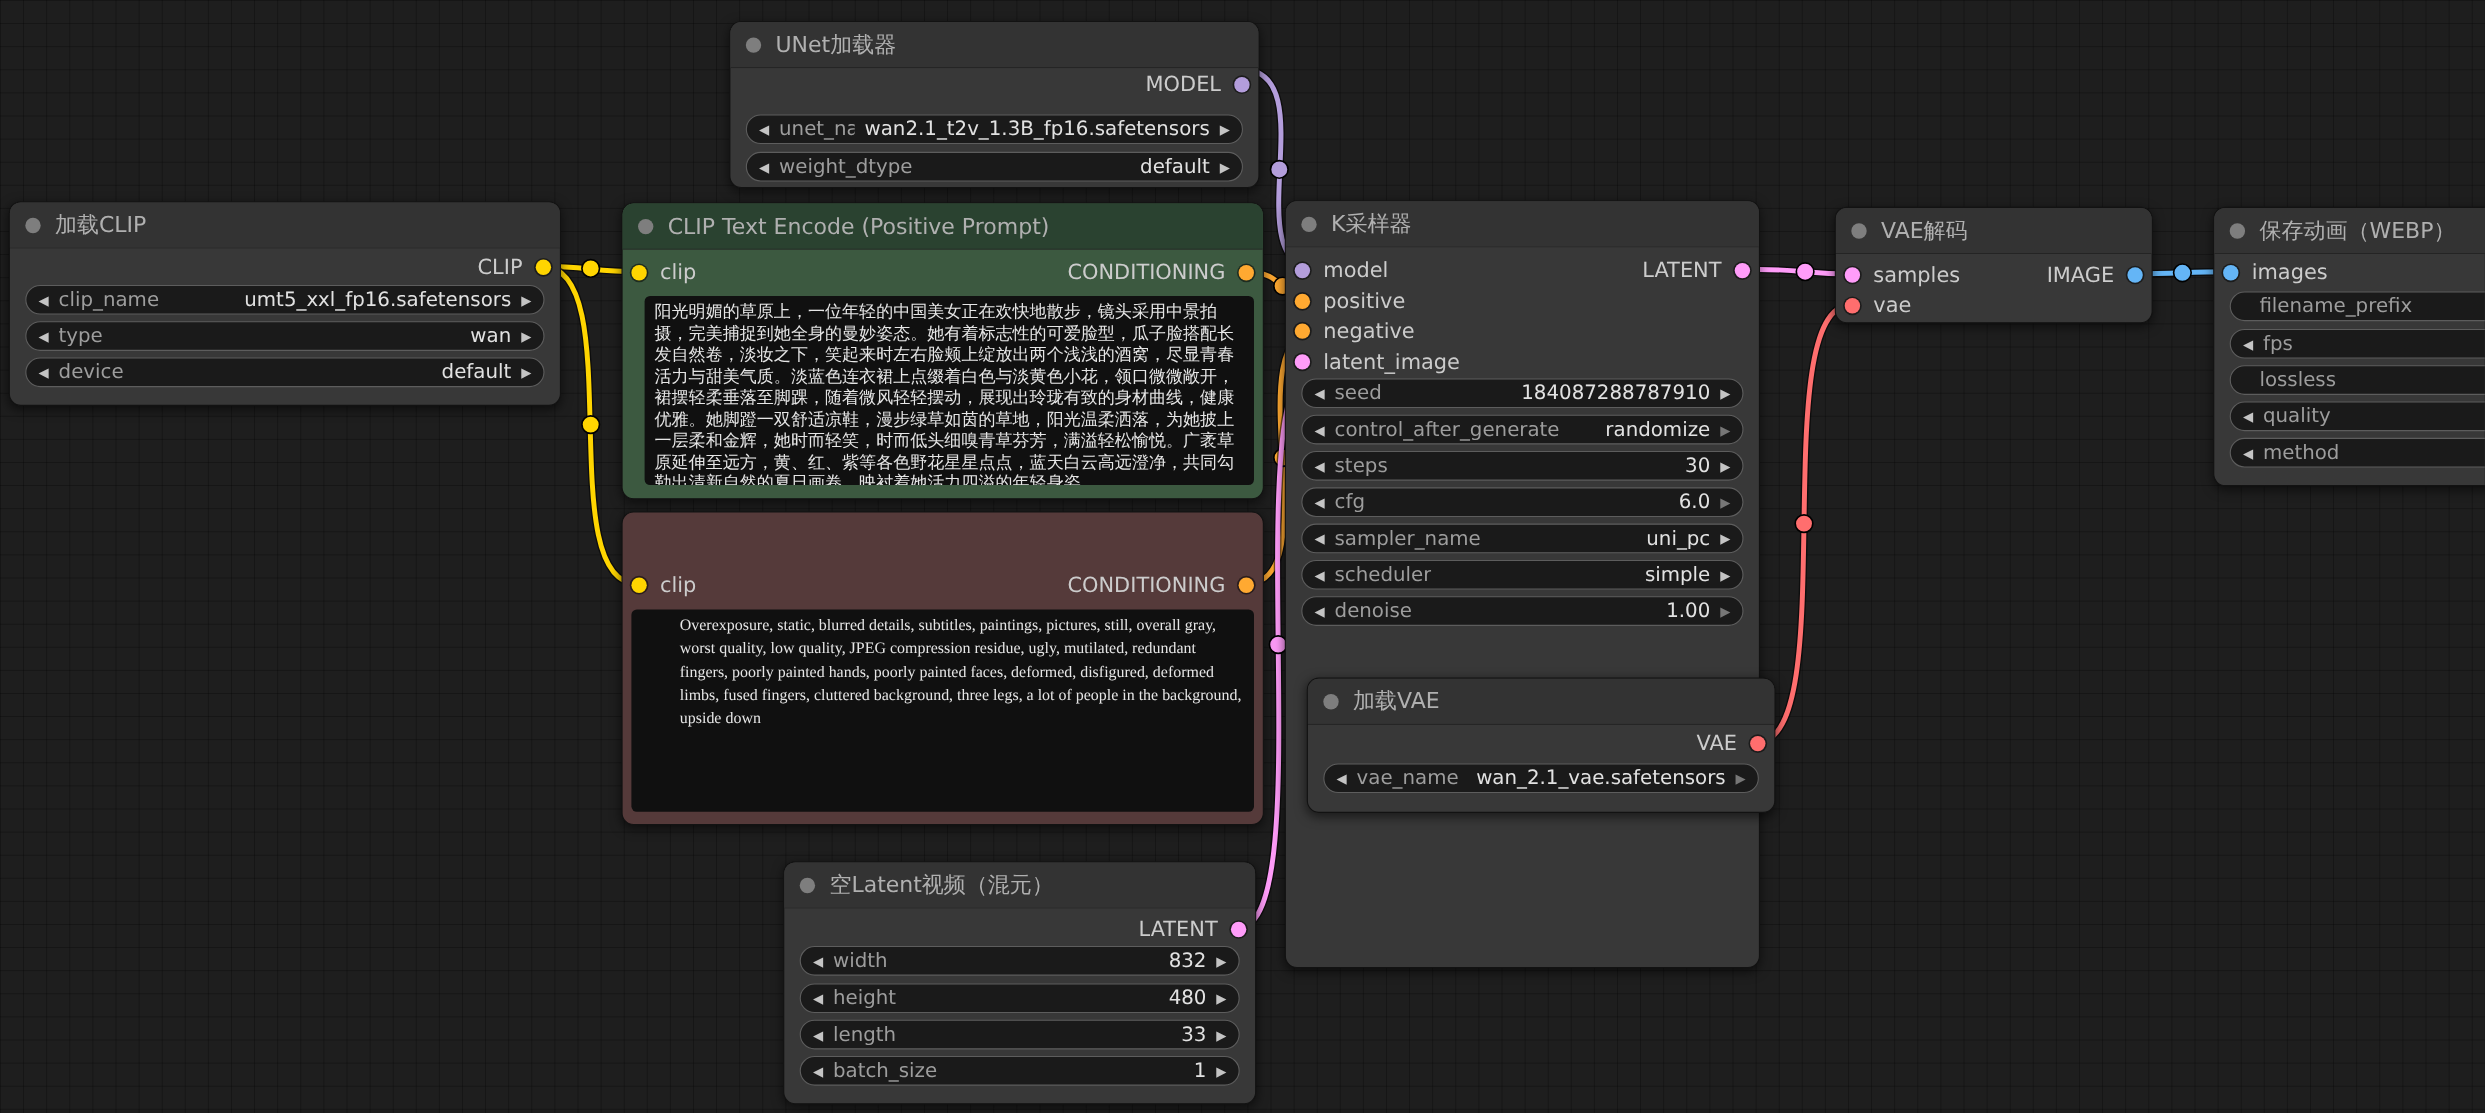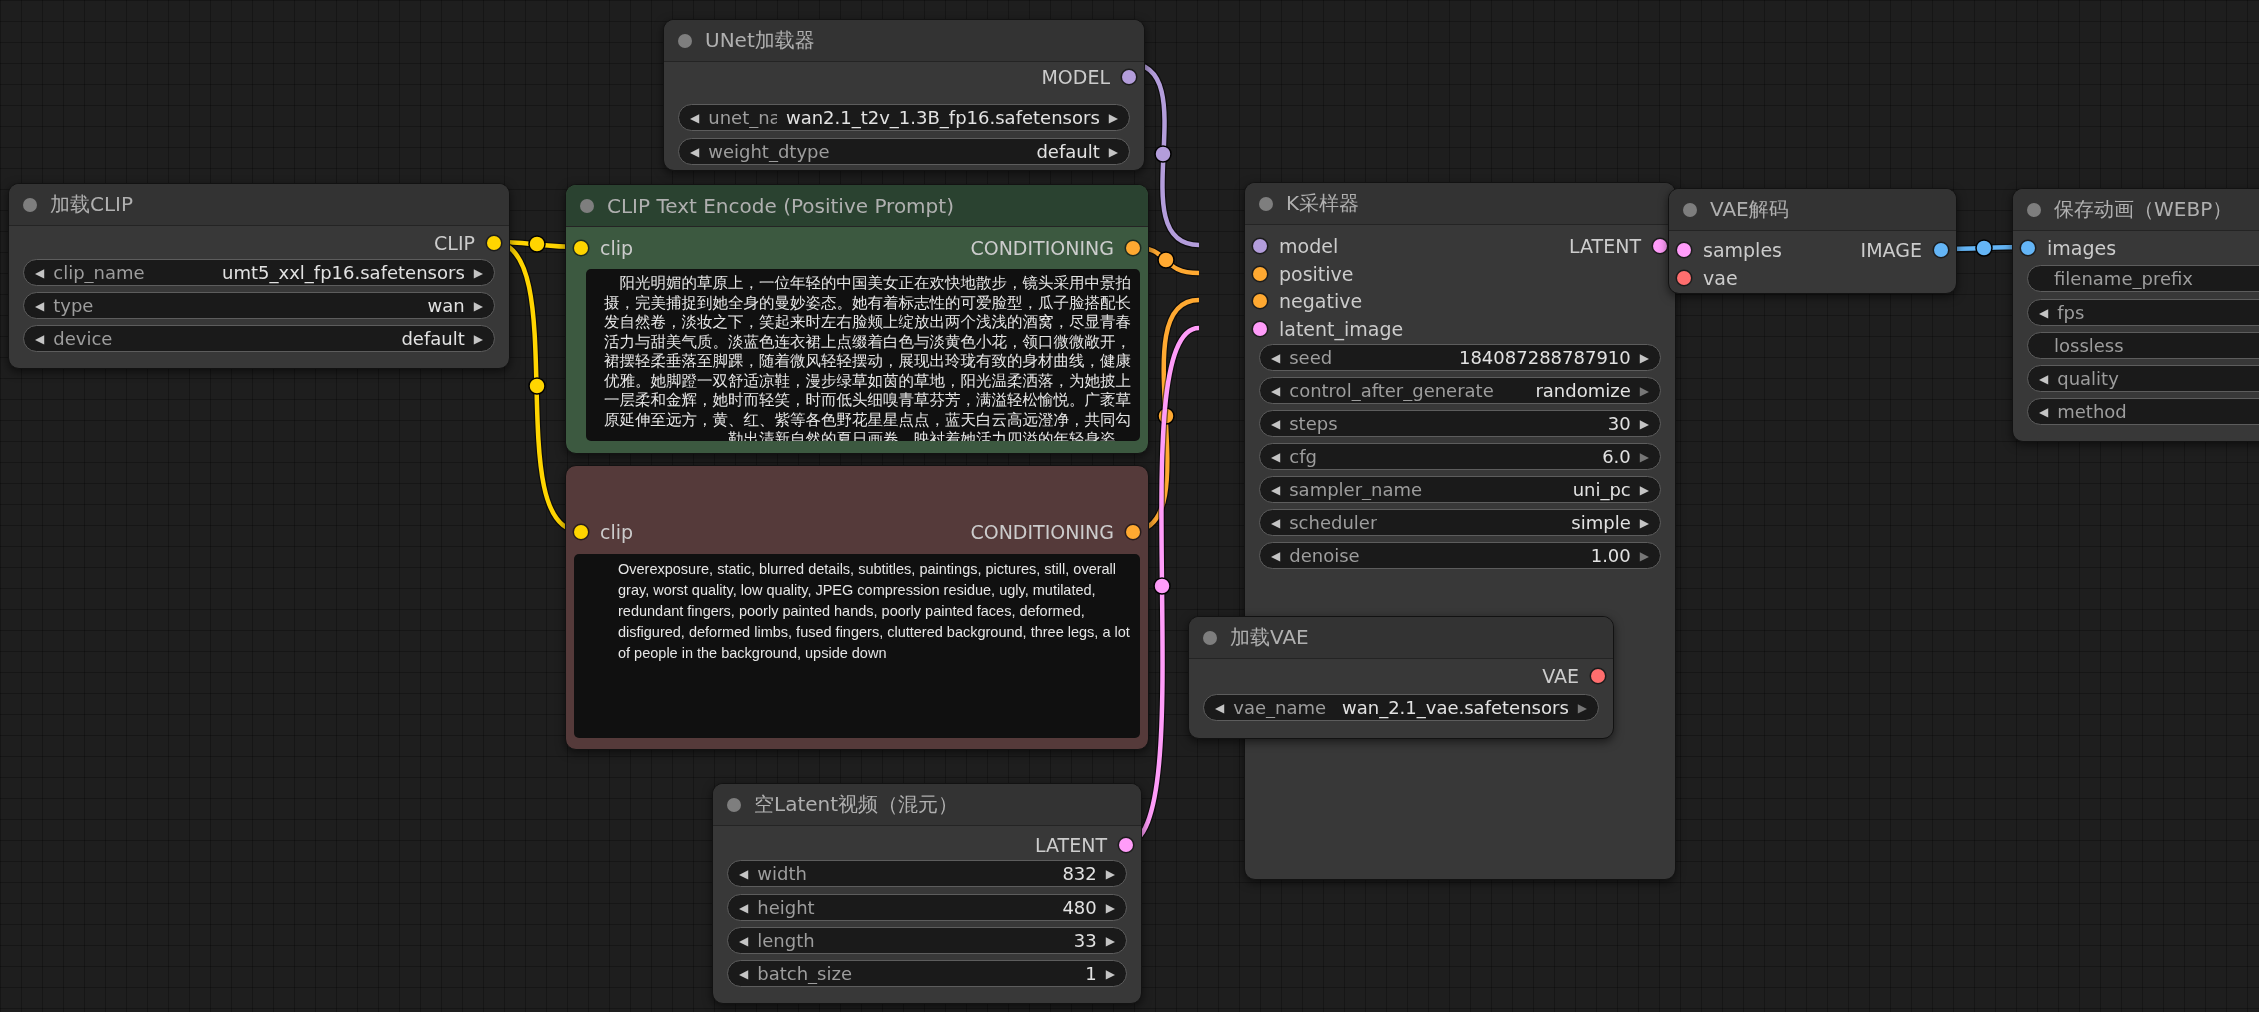--- a/index.html
+++ b/index.html
@@ -43,21 +43,21 @@
   .arr{font-size:12px;color:#c4c4c4;flex:none;line-height:1;}
   .arr.dim{color:#777777;}
   .wlabel{font-size:18px;color:#9d9d9d;white-space:nowrap;overflow:hidden;}
   .wvalue{font-size:18px;color:#e2e2e2;margin-left:auto;white-space:nowrap;}
   .prompt{
     position:absolute;left:8px;right:8px;border-radius:5px;background:#101010;
     color:#e6e6e6;padding:5px 9px;box-sizing:border-box;overflow:hidden;
     white-space:pre-wrap;word-break:break-all;
   }
   .prompt.cjk{font-size:15.5px;line-height:19.5px;margin-left:12px;}
-  .prompt.mono{font-family:Liberation Sans, sans-serif;font-size:14.5px;line-height:21px;word-break:normal;padding-left:44px;}
+  .prompt.mono{font-family:Liberation Serif, serif;font-size:14.5px;line-height:21px;word-break:normal;padding-left:44px;}
 </style>
 </head>
 <body>
 
 <div id="canvas">
 
   <svg id="wires" width="2259" height="1012">
 
     <g>
       <path d="M1128,63 C1208,63 1119,245 1199,245" stroke="#000" stroke-width="7" fill="none" opacity="0.55"></path>
@@ -159,21 +159,21 @@
       <span class="arr">▶</span>
     </div>
     <div class="pill" style="top:141px;">
       <span class="arr">◀</span>
       <span class="wlabel">device</span>
       <span class="wvalue">default</span>
       <span class="arr">▶</span>
     </div>
   </div>
 
-  <div class="node green" style="left:565px;top:184px;width:582px;height:268px;text-align:right;">
+  <div class="node green" style="left:565px;top:184px;width:582px;height:268px;">
     <div class="titlebar">
       <span class="status-dot"></span>
       <span class="title">CLIP Text Encode (Positive Prompt)</span>
     </div>
     <div class="slot in" style="top:49px;">
       <span class="dot" style="background: rgb(255, 213, 0);"></span>
       <span class="slabel">clip</span>
     </div>
     <div class="slot out" style="top:49px;">
       <span class="dot" style="background: rgb(255, 169, 49);"></span>
@@ -222,21 +222,21 @@
       <span class="arr">▶</span>
     </div>
     <div class="pill" style="top:176px;">
       <span class="arr">◀</span>
       <span class="wlabel">batch_size</span>
       <span class="wvalue">1</span>
       <span class="arr">▶</span>
     </div>
   </div>
 
-  <div class="node" style="left:1244px;top:182px;width:430px;height:696px;">
+  <div class="node" style="left:1168px;top:182px;width:430px;height:696px;">
     <div class="titlebar">
       <span class="status-dot"></span>
       <span class="title">K采样器</span>
     </div>
     <div class="slot in" style="top:49px;">
       <span class="dot" style="background: rgb(179, 157, 219);"></span>
       <span class="slabel">model</span>
     </div>
     <div class="slot in" style="top:77px;">
       <span class="dot" style="background: rgb(255, 169, 49);"></span>

